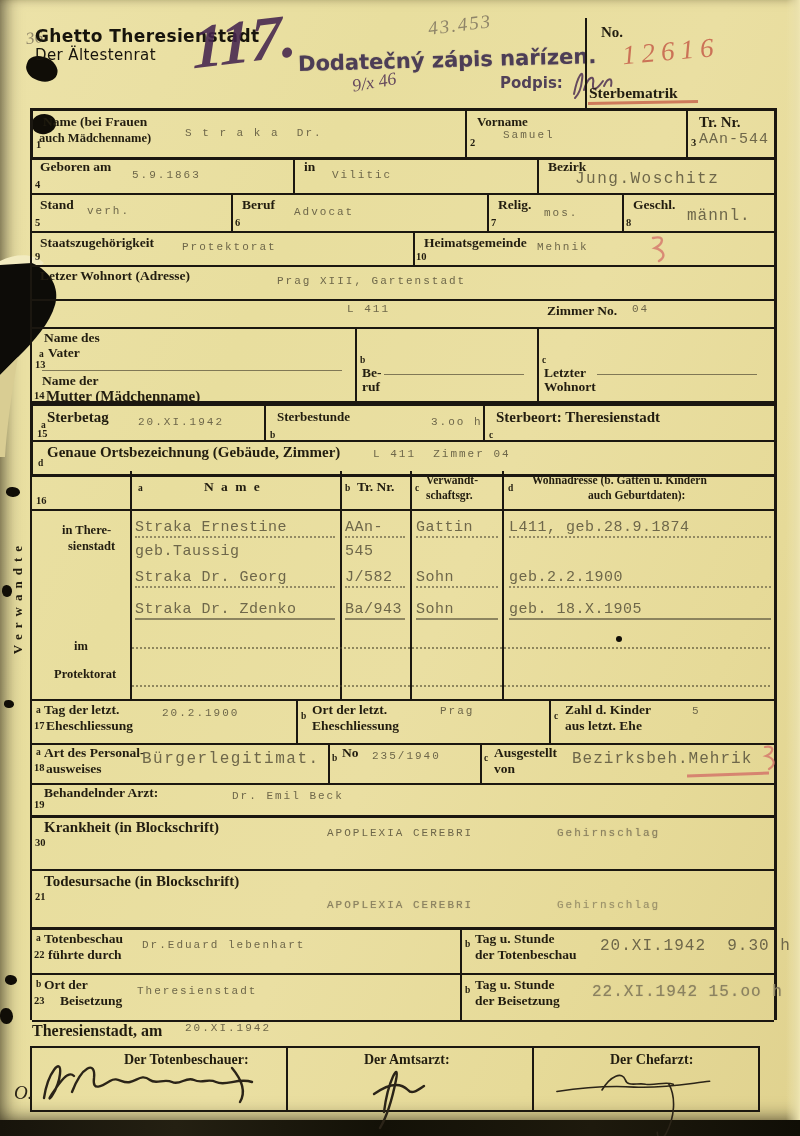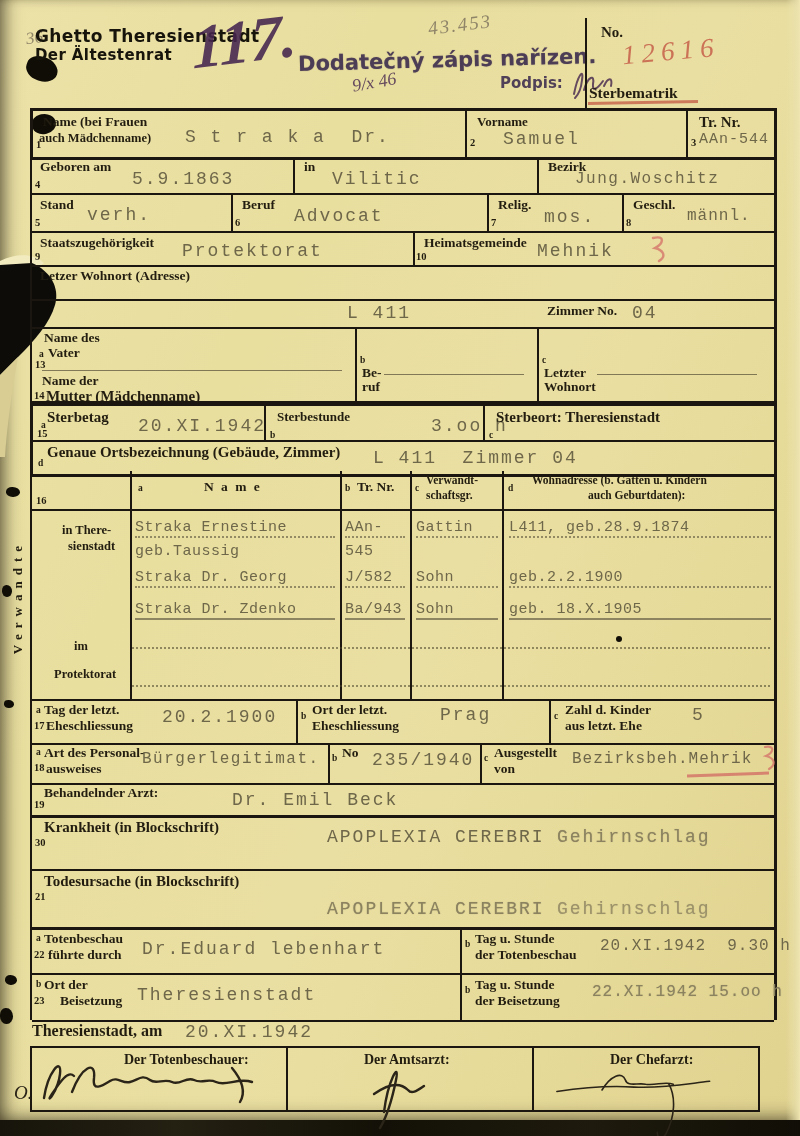--- a/index.html
+++ b/index.html
@@ -12,21 +12,21 @@
   #edge-right{position:absolute;right:0;top:0;width:14px;height:1122px;background:linear-gradient(90deg,rgba(240,231,180,0),#efe6b2)}
   #band-bottom{position:absolute;left:0;bottom:0;width:800px;height:16px;
         background:linear-gradient(90deg,#17140b,#242012 22%,#131107 48%,#1e1a0d 74%,#100e06)}
   .blob{position:absolute;background:#100d07;border-radius:45% 55% 50% 50%}
   .lbl{font-weight:bold;font-size:13.5px;color:#221d10;line-height:1.18}
   .sm{font-size:12.5px}
   .xs{font-size:11.5px}
   .num{font-weight:bold;font-size:10.5px;color:#221d10}
   .sub{font-weight:bold;font-size:9.5px;color:#221d10}
   .type{font-family:"Liberation Mono","DejaVu Sans Mono",monospace;color:#6e674a;letter-spacing:1px;white-space:pre}
-  .t17{font-size:18px;letter-spacing:2px}
+  .t17{font-size:11px;letter-spacing:2px}
   .t16{font-size:16px}
   .t15{font-size:15px;letter-spacing:.5px}
   .faded{color:#8b8260;text-shadow:0 0 1px rgba(139,130,96,.6)}
   .cell,.abs{position:absolute}
   .row{position:absolute;left:0;right:0;border-bottom:2px solid #1b1710}
   .vline{position:absolute;top:0;bottom:0;width:2px;background:#1b1710}
   .hand-purple{color:#45254e}
   .hand-red{color:#c6604a}
   .pencil{color:#8f8569}
   .sans{font-family:"DejaVu Sans","Liberation Sans",sans-serif}
@@ -51,21 +51,21 @@
   <div class="blob" style="left:6px;top:487px;width:14px;height:10px"></div>
   <div class="blob" style="left:2px;top:585px;width:10px;height:12px"></div>
   <div class="blob" style="left:4px;top:700px;width:10px;height:8px"></div>
   <div class="blob" style="left:5px;top:975px;width:12px;height:10px"></div>
   <div class="blob" style="left:0;top:1008px;width:13px;height:16px"></div>
   <div class="blob" style="left:616px;top:636px;width:6px;height:6px;border-radius:50%"></div>
   <div id="band-bottom"></div>
 
   <div class="abs pencil" style="left:26px;top:28px;font-style:italic;font-size:17px;transform:rotate(-8deg)">36</div>
   <div class="abs sans" style="left:35px;top:26px;font-weight:bold;font-size:17px;letter-spacing:.4px;color:#17140c">Ghetto Theresienstadt</div>
-  <div class="abs sans" style="left:35px;top:46px;font-weight:bold;font-size:15px;letter-spacing:.4px;color:#17140c">Der Ältestenrat</div>
+  <div class="abs sans" style="left:35px;top:46px;font-weight:normal;font-size:15px;letter-spacing:.4px;color:#17140c">Der Ältestenrat</div>
 
   <div class="abs hand-purple" style="left:192px;top:6px;font-size:62px;font-weight:bold;font-style:italic;transform:rotate(-7deg) skewX(-6deg);opacity:.88">117.</div>
   <div class="abs pencil" style="left:428px;top:14px;font-style:italic;font-size:19px;letter-spacing:2px;transform:rotate(-7deg)">43.453</div>
   <div class="abs sans" style="left:298px;top:48px;font-weight:600;font-size:21px;color:rgba(64,48,80,.85);transform:rotate(-1.5deg);text-shadow:0 0 1px rgba(64,48,80,.5)">Dodatečný zápis nařízen.</div>
   <div class="abs hand-purple" style="left:352px;top:72px;font-style:italic;font-size:18px;transform:rotate(-10deg);opacity:.8">9/x 46</div>
   <div class="abs sans" style="left:500px;top:74px;font-weight:700;font-size:15px;color:rgba(64,48,80,.9)">Podpis:</div>
   <svg width="50" height="34" viewBox="0 0 50 34" style="left:568px;top:66px">
     <g fill="none" stroke="#45254e" stroke-width="2" stroke-linecap="round" opacity=".8">
       <path d="M6,28 C10,8 16,2 14,14 C13,24 9,30 7,32"></path>
       <path d="M16,24 C20,10 27,8 25,18 C24,27 30,22 35,15"></path>
@@ -134,20 +134,21 @@
       <span class="cell lbl" style="left:392px;top:2px">Heimatsgemeinde</span>
       <span class="cell num" style="left:384px;top:18px">10</span>
       <span class="cell type t17" style="left:505px;top:8px">Mehnik</span>
       <svg width="22" height="28" viewBox="0 0 22 28" style="left:618px;top:2px">
         <path d="M3,3 C16,0 13,9 5,13 C13,15 17,21 9,26" fill="none" stroke="#d4766a" stroke-width="2.4" stroke-linecap="round" opacity=".8"></path>
       </svg>
     </div>
 
     <div class="row" style="top:157px;height:34px">
       <span class="cell lbl" style="left:8px;top:3px">Letzer Wohnort (Adresse)</span>
+      <span class="cell type t17" style="left:245px;top:10px">Prag XIII, Gartenstadt</span>
     </div>
 
     <div class="row" style="top:191px;height:28px">
       <span class="cell type t17" style="left:315px;top:4px">L 411</span>
       <span class="cell lbl" style="left:515px;top:4px">Zimmer No.</span>
       <span class="cell type t17" style="left:600px;top:4px">04</span>
     </div>
 
     <div class="row" style="top:219px;height:74px;border-bottom-width:3px">
       <span class="cell lbl" style="left:12px;top:3px">Name des</span>

